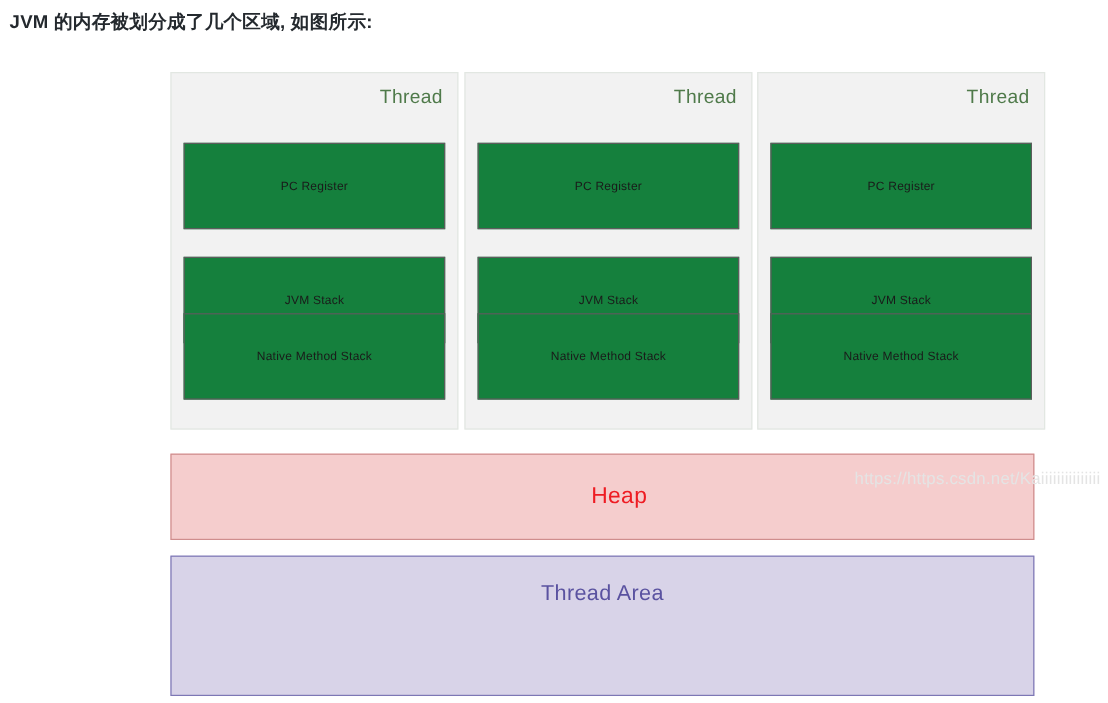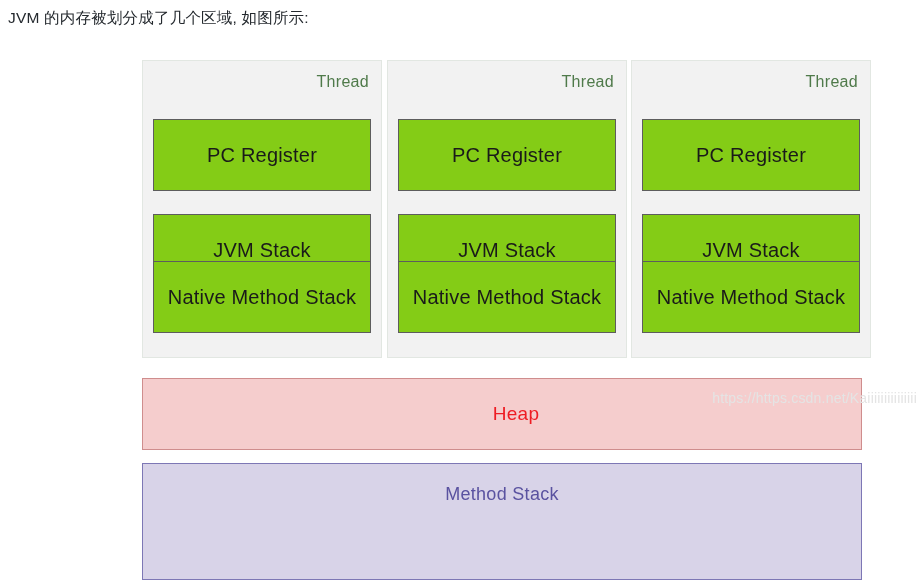--- a/index.html
+++ b/index.html
@@ -17,20 +17,21 @@
 
   
   #caption {
     position: absolute;
     left: 8px;
     top: 8px;
     font-size: 15.5px;
     color: #24292e;
     letter-spacing: 0.2px;
     white-space: nowrap;
+    font-weight: bold;
   }
 
   
   #diagram {
     position: absolute;
     left: 0;
     top: 0;
     width: 923px;
     height: 422px;
   }
@@ -63,27 +64,27 @@
     right: 10px;
     top: 58px;
     bottom: 26px;
   }
 
   .region-box {
     position: absolute;
     left: 0;
     right: 0;
     height: 72px;
-    background: #84cc16;
+    background: #15803d;
     border: 1.5px solid #5d5d5d;
     box-sizing: border-box;
     display: flex;
     align-items: center;
     justify-content: center;
-    font-size: 20px;
+    font-size: 10px;
     color: #1a1a1a;
     letter-spacing: 0.2px;
   }
   .region-box.r0 { top: 0px; }
   .region-box.r1 { top: 71px; margin-top: 24px; }
   .region-box.r2 { top: 142px; }
 
   
   #heap {
     position: absolute;
@@ -189,18 +190,18 @@
       <div class="region-box r1">JVM Stack</div>
       <div class="region-box r2">Native Method Stack</div>
     </div>
   </div>
 
   <div id="heap">
     <span id="heap-label">Heap</span>
   </div>
 
   <div id="method-area">
-    <div id="method-area-label">Method Stack</div>
+    <div id="method-area-label">Thread Area</div>
   </div>
 
   <div id="watermark">https://https.csdn.net/Kaiiiiiiiiiiiiiii</div>
 
 </div>
 
 </body></html>

